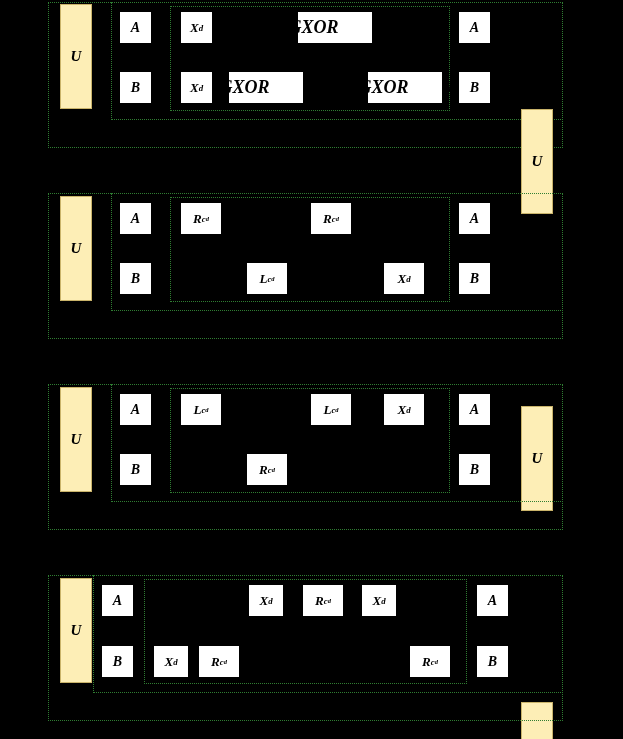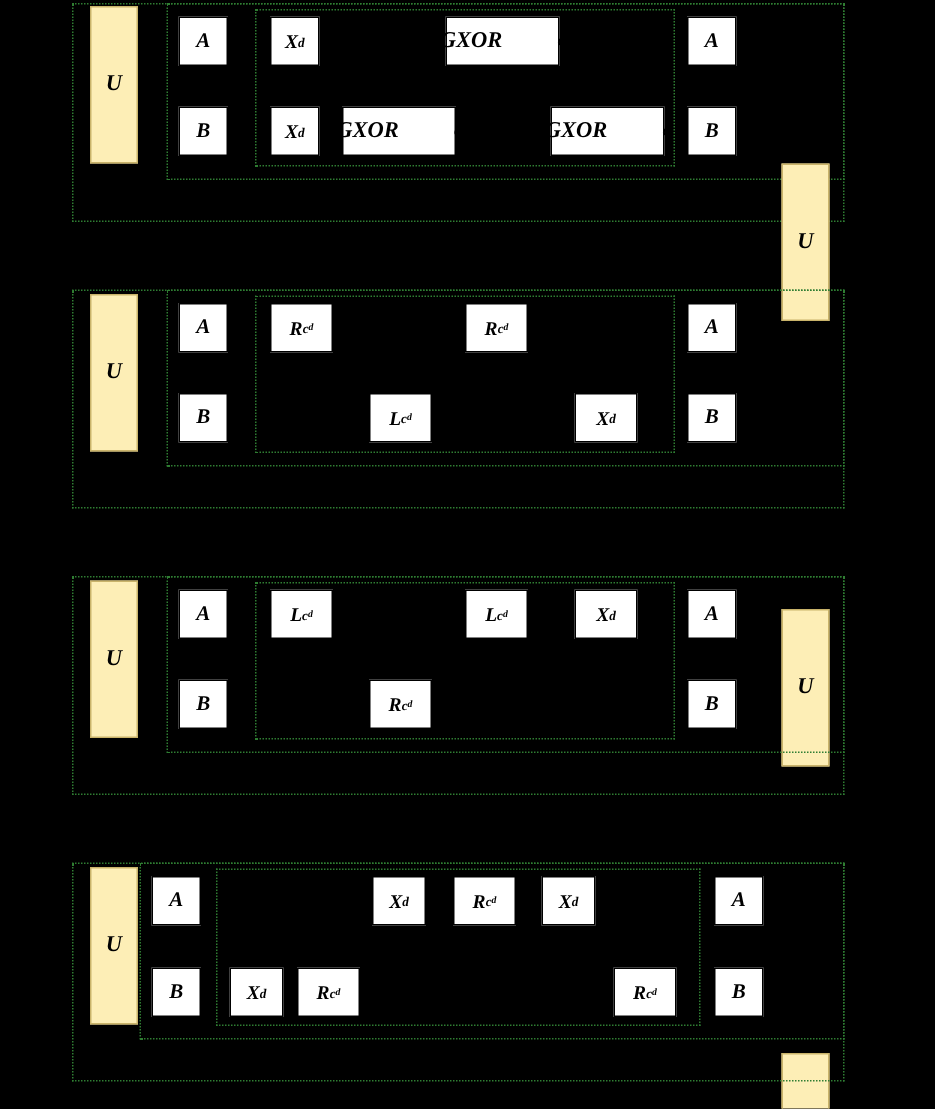--- a/index.html
+++ b/index.html
@@ -50,21 +50,21 @@
     color: #000000;
     white-space: nowrap;
   }
   .gate .sub {
     font-size: 0.68em;
     vertical-align: sub;
     font-style: italic;
   }
   .lbl-A, .lbl-B { font-size: 14px; }
   .g-small { font-size: 13px; }
-  .g-med { font-size: 15px; gap: 37px; }
+  .g-med { font-size: 18px; gap: 37px; }
   .dag {
     position: relative;
   }
   .dag .daggersym {
     position: absolute;
     top: -6px;
     right: -7px;
     font-size: 11px;
     font-weight: bold;
     font-style: normal;

